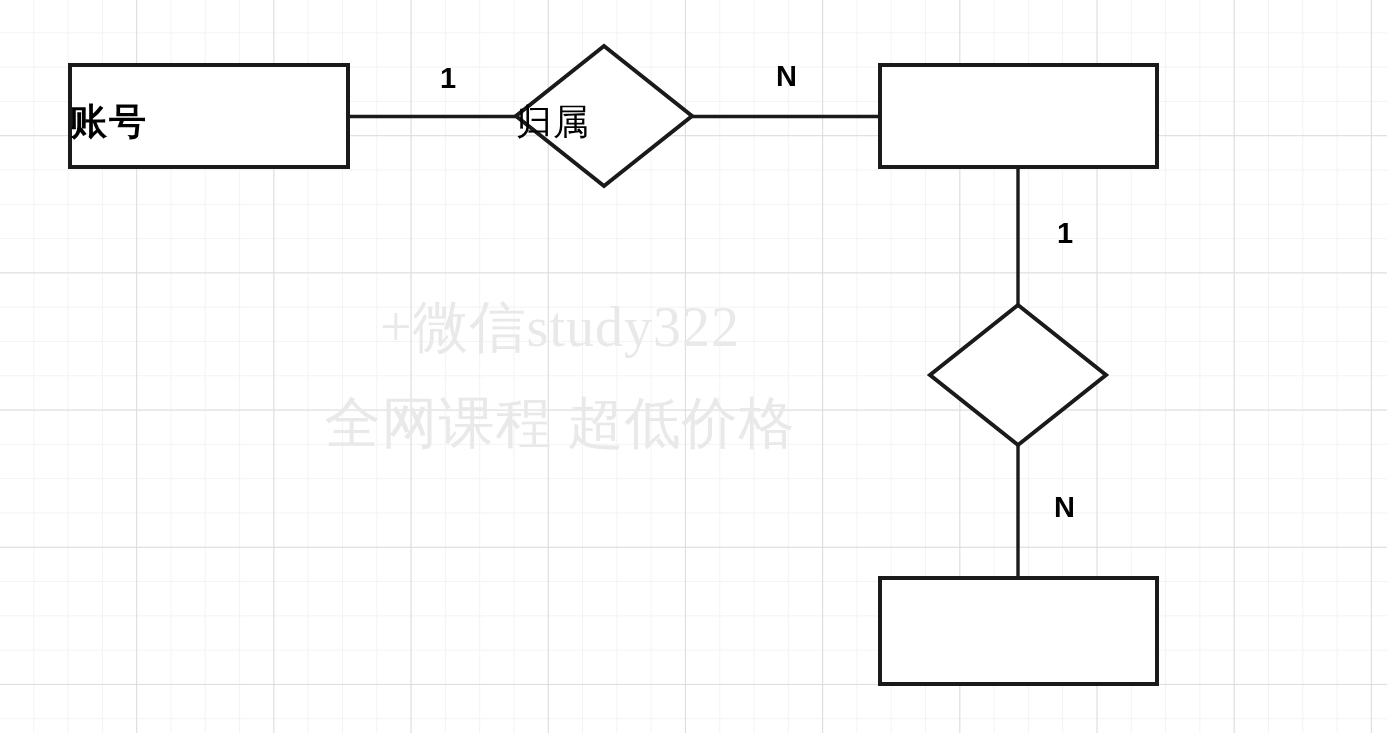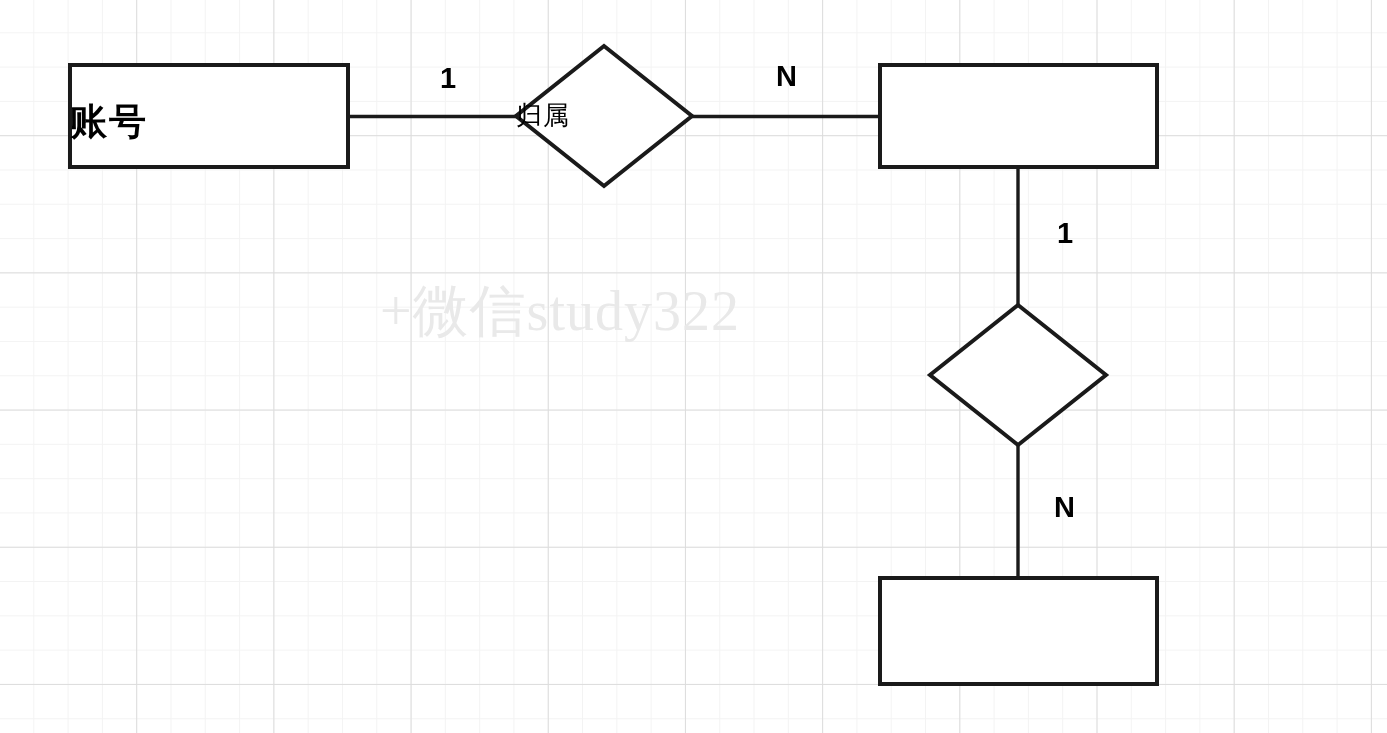--- a/index.html
+++ b/index.html
@@ -43,21 +43,21 @@
     text-align: center;
     font-family: "Liberation Serif", "DejaVu Serif", serif;
     color: #e9e9e9;
     font-size: 56px;
     line-height: 1.42;
     letter-spacing: 1px;
     white-space: nowrap;
     user-select: none;
     z-index: 1;
   }
-  .watermark div { margin: 0; }
+  .watermark div { margin: 16px; }
 
   
   #drawing {
     position: absolute;
     left: 0;
     top: 0;
     width: 1387px;
     height: 733px;
     z-index: 2;
   }
@@ -71,41 +71,42 @@
     color: #000000;
     white-space: nowrap;
     user-select: none;
   }
   .entity-label {
     font-size: 37px;
     font-weight: bold;
     letter-spacing: 2px;
   }
   .rel-label {
-    font-size: 26px;
+    font-size: 36px;
     font-weight: normal;
     letter-spacing: 1px;
   }
   .card-label {
     position: absolute;
     z-index: 3;
     font-size: 29px;
     font-weight: bold;
     color: #000000;
     white-space: nowrap;
     user-select: none;
   }
 </style>
 </head>
 <body>
 
 <div id="canvas">
 
   <div class="watermark">
     <div>+微信study322</div>
+    <div>全网课程 超低价格</div>
   </div>
 
   <svg id="drawing" viewBox="0 0 1387 733">
 
     <line class="edge-line" x1="348" y1="116.5" x2="518" y2="116.5"></line>
 
     <line class="edge-line" x1="690" y1="116.5" x2="882" y2="116.5"></line>
 
     <line class="edge-line" x1="1018" y1="167" x2="1018" y2="307"></line>
 

